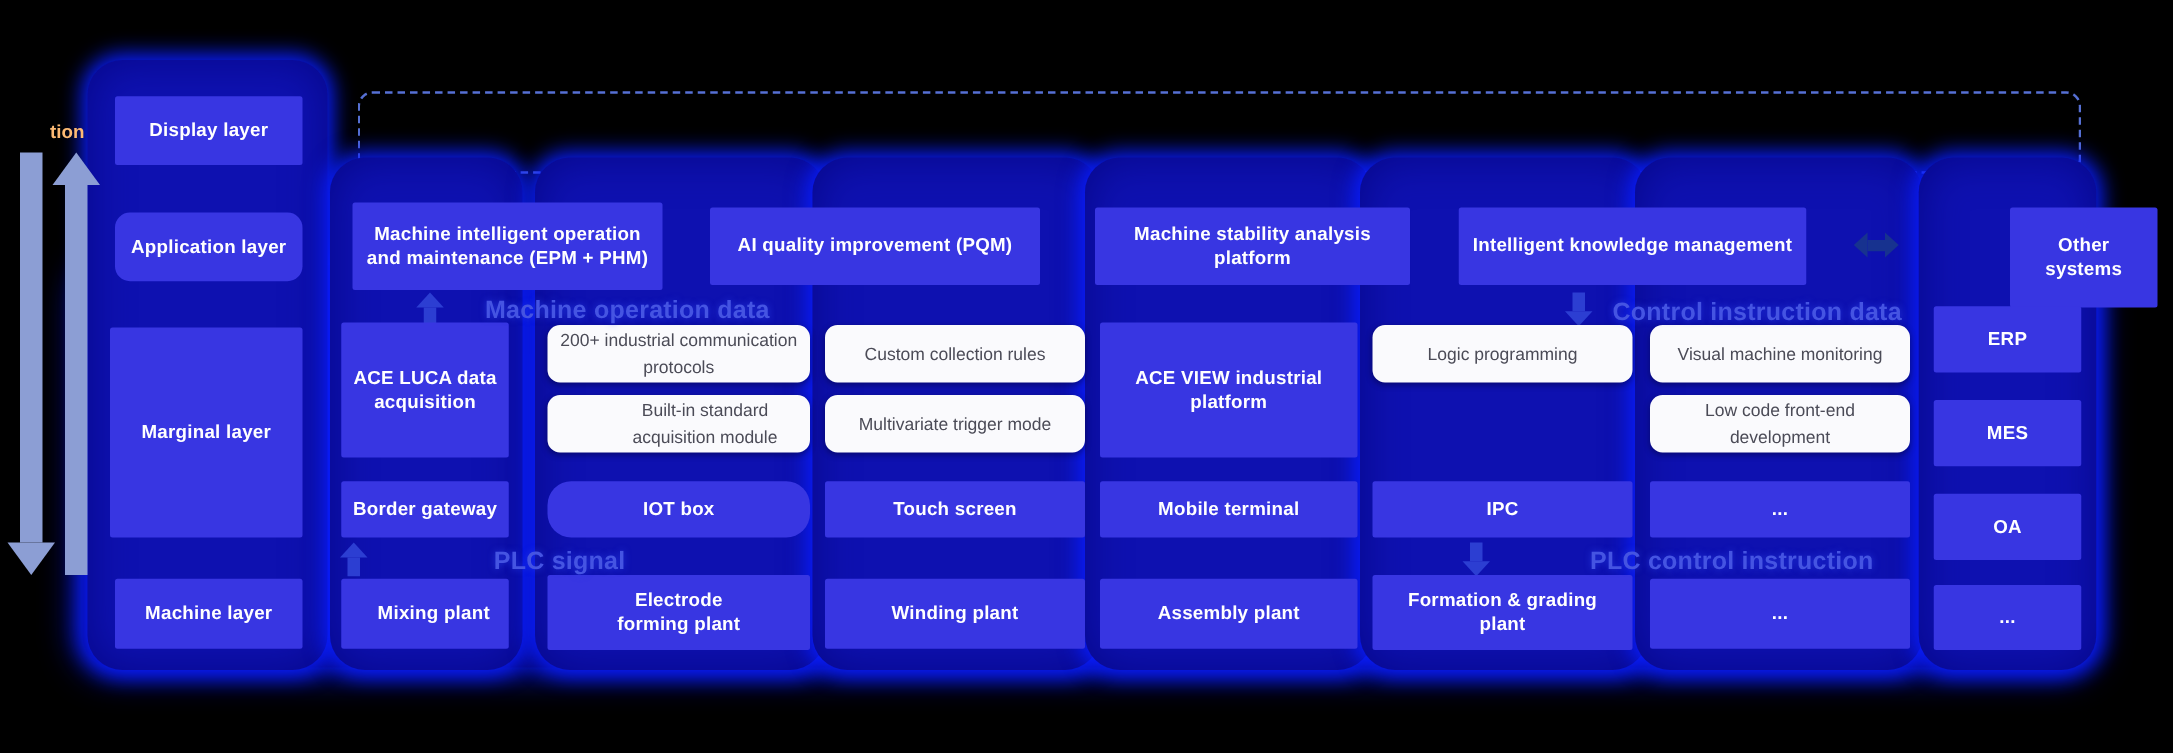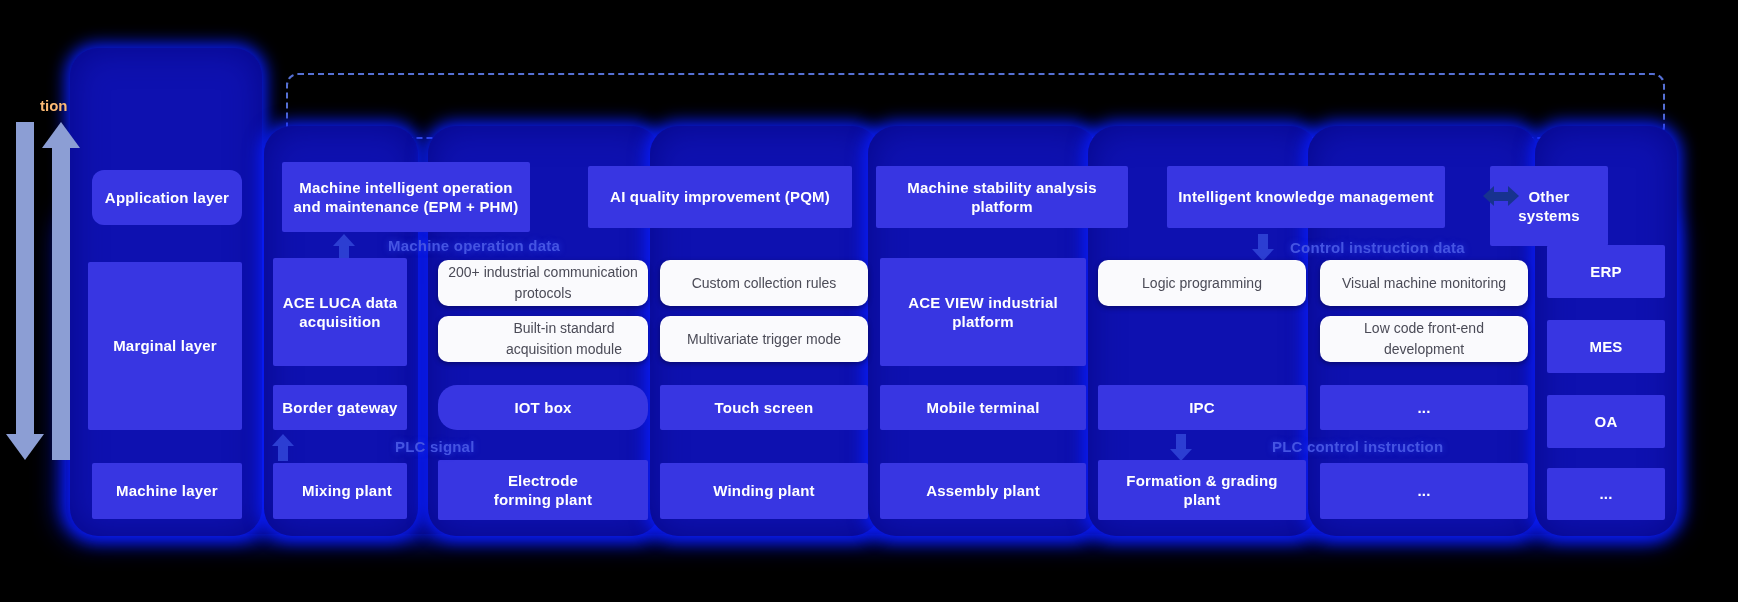--- a/index.html
+++ b/index.html
@@ -31,21 +31,21 @@
   .box{position:absolute;background:#3836e2;color:#fff;font-weight:bold;font-size:15px;
     line-height:1.28;display:flex;align-items:center;justify-content:center;text-align:center;
     border-radius:2px;z-index:3;padding:2px 6px;box-sizing:border-box;letter-spacing:.2px;}
   
   .wbox{position:absolute;background:#fafafd;color:#4b4b57;font-size:14px;line-height:1.5;
     display:flex;align-items:center;justify-content:center;text-align:center;
     border-radius:10px;z-index:3;padding:2px 6px;box-sizing:border-box;
     box-shadow:0 2px 5px rgba(0,0,40,.45);}
 
   
-  .flow-label{position:absolute;color:#4554e2;font-weight:bold;font-size:15px;z-index:4;
+  .flow-label{position:absolute;color:#4554e2;font-weight:bold;font-size:20px;z-index:4;
     letter-spacing:.2px;text-shadow:0 0 6px rgba(40,60,230,.8);}
 
   
   .sarrow{position:absolute;width:22px;height:27px;display:flex;flex-direction:column;align-items:center;z-index:3;}
   .sarrow .head{width:0;height:0;border-left:11px solid transparent;border-right:11px solid transparent;}
   .sarrow.up .head{border-bottom:12px solid #2c3ed2;}
   .sarrow.down{flex-direction:column-reverse;}
   .sarrow.down .head{border-top:12px solid #2c3ed2;}
   .sarrow .shaft{width:10px;flex:1;background:#2c3ed2;}
 
@@ -86,29 +86,30 @@
 
   <div class="bigarrow down" style="left:6px;top:122px;">
     <div class="bhead"></div>
     <div class="bshaft"></div>
   </div>
   <div class="bigarrow up" style="left:42px;top:122px;">
     <div class="bhead"></div>
     <div class="bshaft"></div>
   </div>
 
+  <div class="box" style="left:92px;top:77px;width:150px;height:55px;">Display layer</div>
   <div class="box" style="left:92px;top:170px;width:150px;height:55px;border-radius:12px;">Application layer</div>
   <div class="box" style="left:88px;top:262px;width:154px;height:168px;">Marginal layer</div>
   <div class="box" style="left:92px;top:463px;width:150px;height:56px;text-align:right;">Machine layer</div>
 
   <div class="box" style="left:282px;top:162px;width:248px;height:70px;">Machine intelligent operation and maintenance (EPM + PHM)</div>
-  <div class="box" style="left:568px;top:166px;width:264px;height:62px;margin-left:20px;">AI quality improvement (PQM)</div>
+  <div class="box" style="left:568px;top:166px;width:264px;height:62px;">AI quality improvement (PQM)</div>
   <div class="box" style="left:876px;top:166px;width:252px;height:62px;">Machine stability analysis platform</div>
   <div class="box" style="left:1167px;top:166px;width:278px;height:62px;">Intelligent knowledge management</div>
-  <div class="box" style="left:1490px;top:166px;width:118px;height:80px;">Other systems</div>
+  <div class="box" style="left:1608px;top:166px;width:118px;height:80px;">Other systems</div>
 
   <div class="harrow">
     <div class="hl"></div>
     <div class="hm"></div>
     <div class="hr"></div>
   </div>
 
   <div class="sarrow up" style="left:333px;top:234px;">
     <div class="head"></div>
       <div class="shaft"></div>

